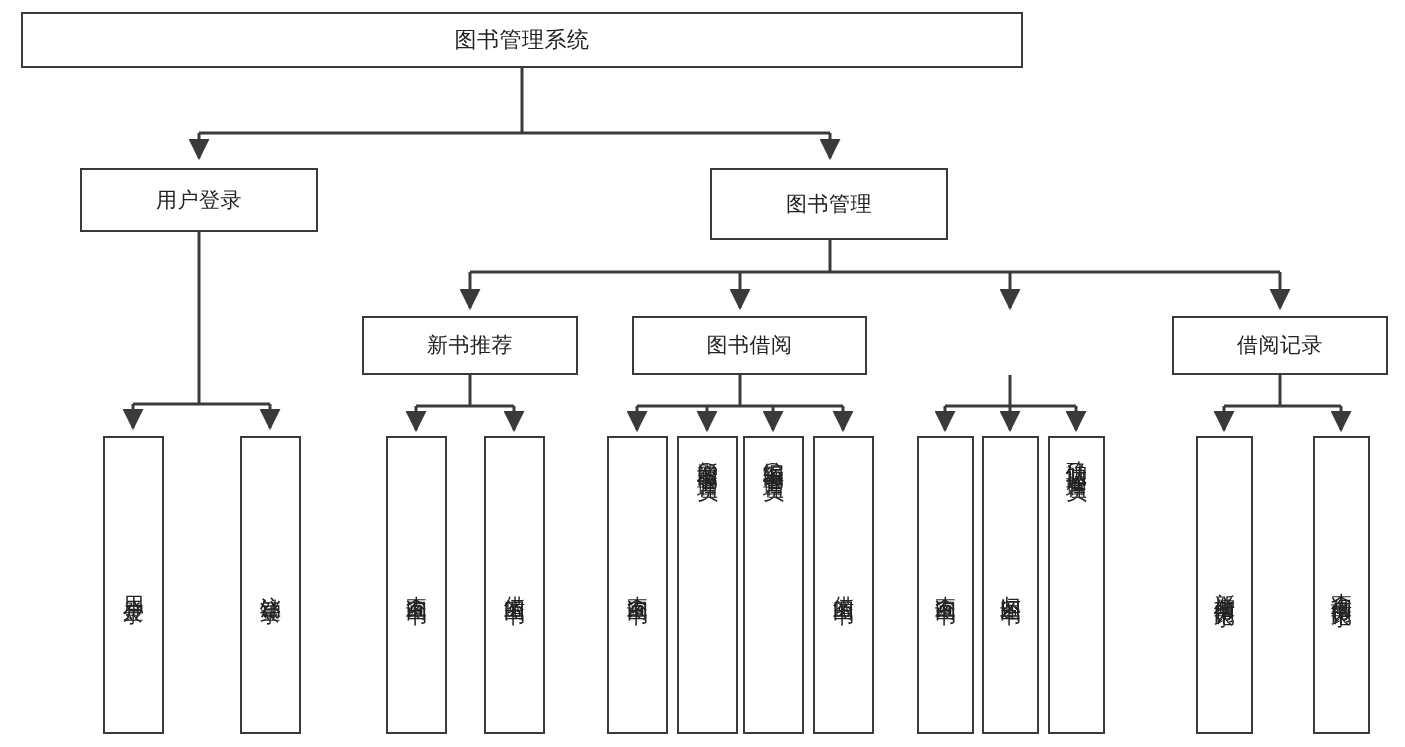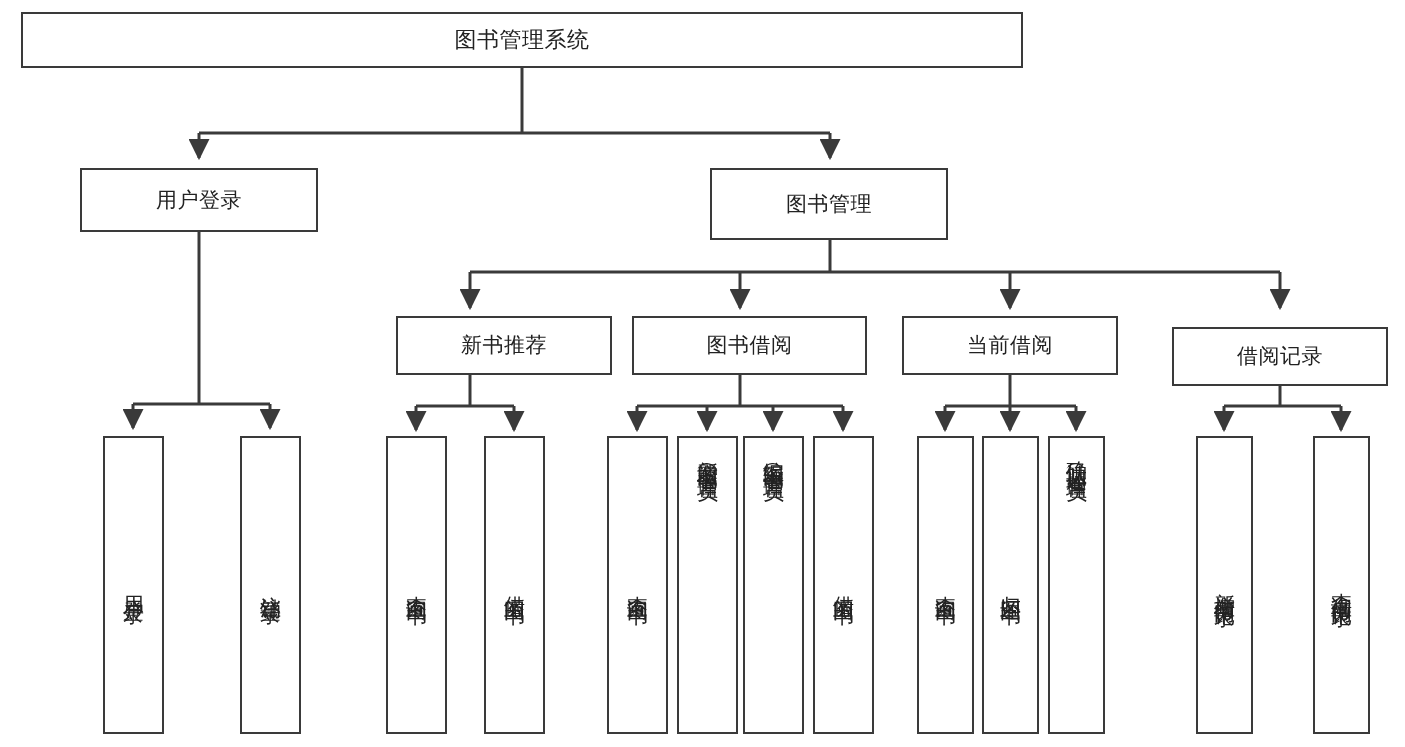--- a/index.html
+++ b/index.html
@@ -135,30 +135,27 @@
     <span class="label">图书管理系统</span>
   </div>
 
   <div class="node horiz" id="node-user_login" style="left: 80px; top: 168px; width: 238px; height: 64px;">
     <span class="label">用户登录</span>
   </div>
   <div class="node horiz" id="node-book_manage" style="left: 710px; top: 168px; width: 238px; height: 72px;">
     <span class="label">图书管理</span>
   </div>
 
-  <div class="node horiz" id="node-new_book_rec" style="left: 362px; top: 316px; width: 216px; height: 59px; margin-left: 34px;">
+  <div class="node horiz" id="node-new_book_rec" style="left: 362px; top: 316px; width: 216px; height: 59px;">
     <span class="label">新书推荐</span>
   </div>
   <div class="node horiz" id="node-book_borrow" style="left: 632px; top: 316px; width: 235px; height: 59px; justify-content: center;">
     <span class="label">图书借阅</span>
   </div>
-  <div class="node horiz" id="node-current_borrow" style="left: 902px; top: 316px; width: 216px; height: 59px;">
-    <span class="label">当前借阅</span>
-  </div>
-  <div class="node horiz" id="node-borrow_record" style="left: 1172px; top: 316px; width: 216px; height: 59px; margin-top: 11px;">
+  <div class="node horiz" id="node-borrow_record" style="left: 1172px; top: 316px; width: 216px; height: 59px;">
     <span class="label">借阅记录</span>
   </div>
 
   <div id="leaf-layer">
       <div class="node vert center" id="leaf-user-login" style="left: 103px; top: 436px; width: 61px; height: 298px;">
         <span class="label">用户登录</span>
       </div>
       <div class="node vert center" id="leaf-logout" style="left: 240px; top: 436px; width: 61px; height: 298px;">
         <span class="label">注销登录</span>
       </div>

